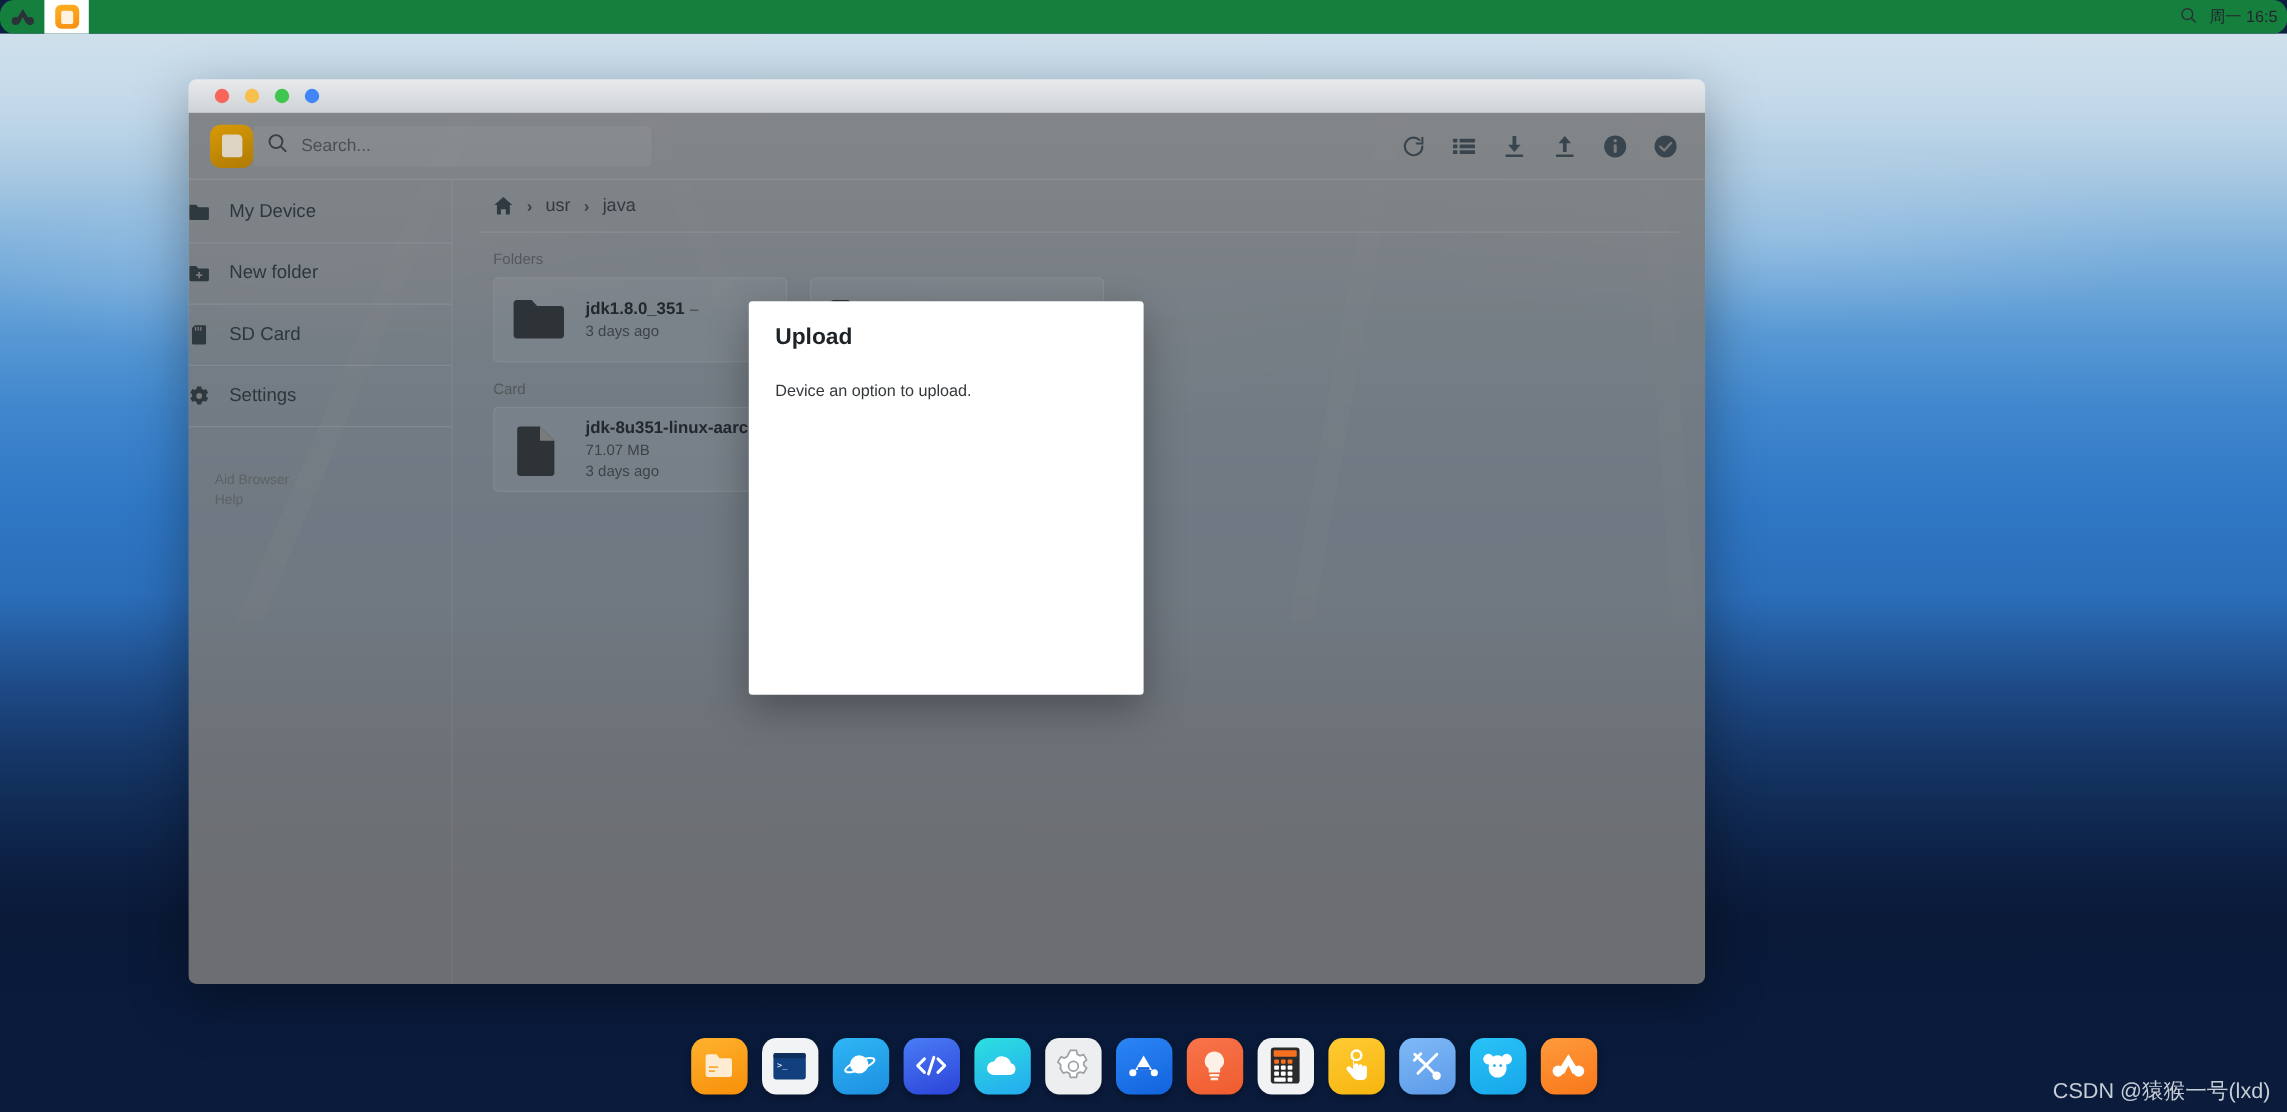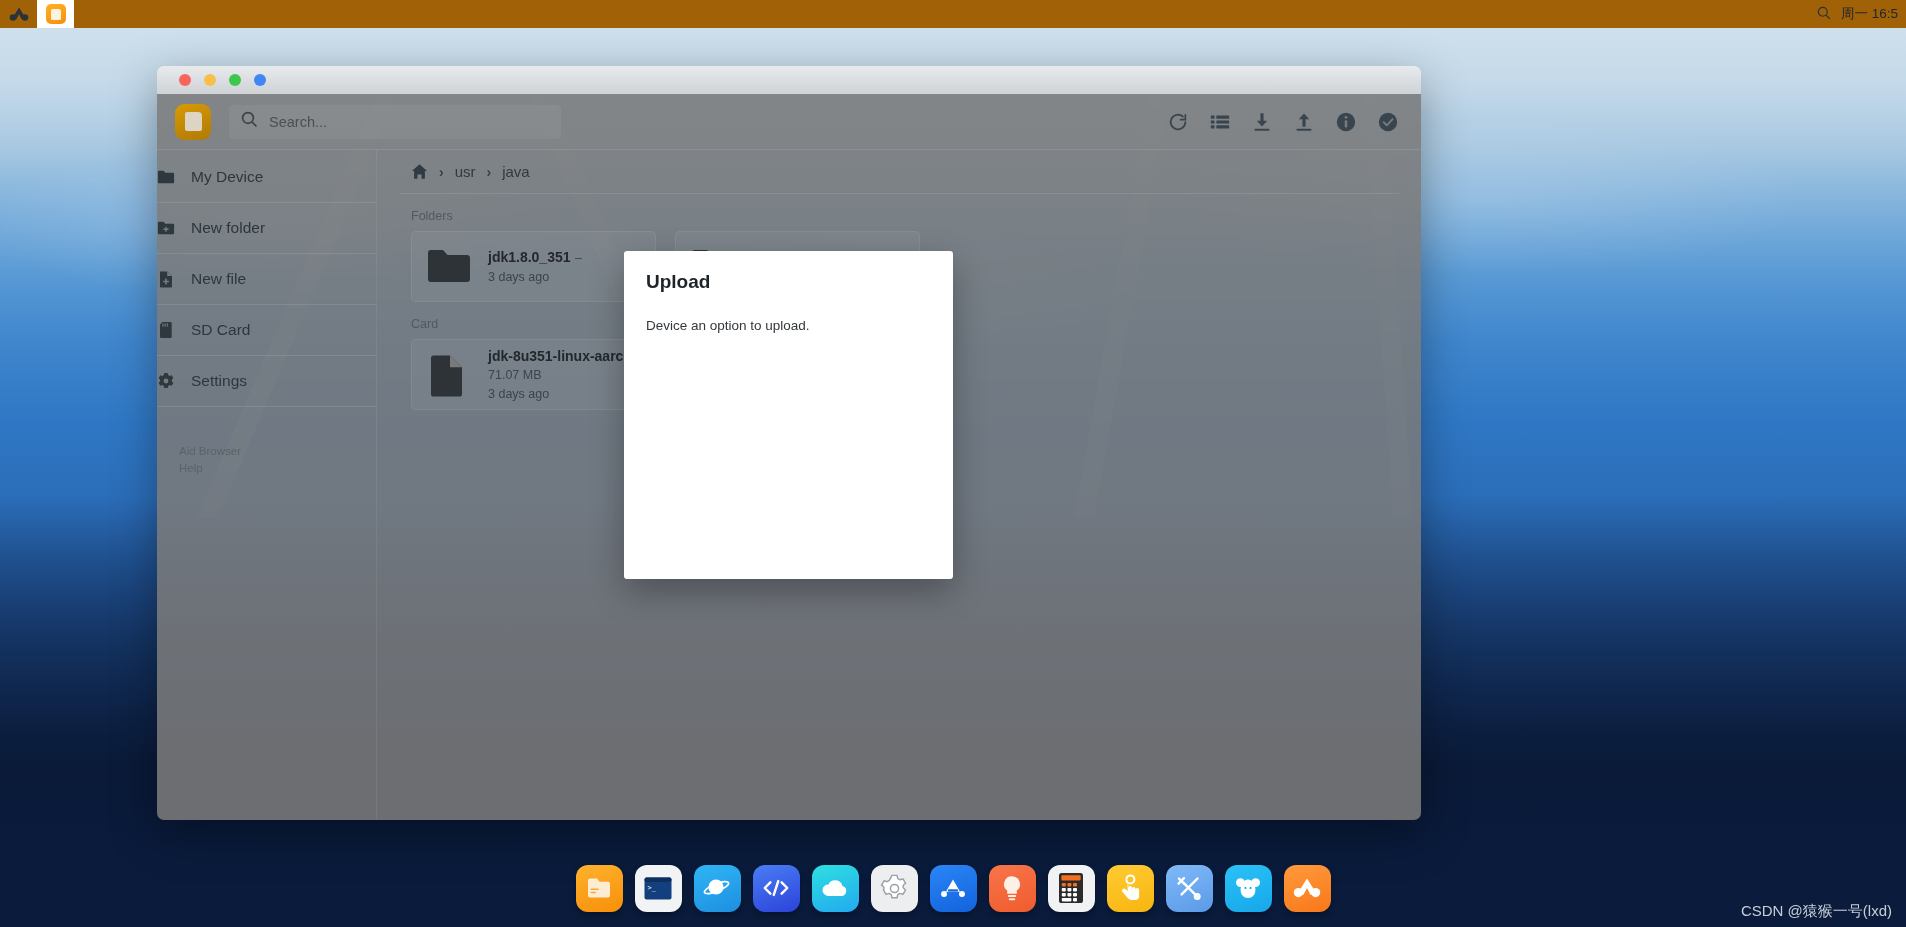--- a/index.html
+++ b/index.html
@@ -41,22 +41,23 @@
     content:""; position: absolute; left: 0; top: 95px; width: 100%; height: 340px;
     background:
       radial-gradient(ellipse 480px 120px at 14% 30%, rgba(255,255,255,0.16), transparent 62%),
       radial-gradient(ellipse 520px 130px at 78% 22%, rgba(255,255,255,0.13), transparent 62%),
       radial-gradient(ellipse 360px 100px at 47% 48%, rgba(255,255,255,0.10), transparent 65%);
   }
 
   
   #topbar {
     position: absolute; left: 0; top: 0; width: 1906px; height: 28px;
-    background: #a16207; display: flex; align-items: center;
+    background: #15803d; display: flex; align-items: center;
     z-index: 40;
+    border-radius: 12px;
   }
   #topbar .tb-left { display: flex; align-items: center; height: 28px; }
   .tb-slot {
     width: 37px; height: 28px; display: flex; align-items: center; justify-content: center;
   }
   .tb-slot.active { background: #ffffff; }
   .tb-right {
     margin-left: auto; display: flex; align-items: center; gap: 10px;
     padding-right: 8px; color: #2c3136; font-size: 13px;
   }
@@ -90,21 +91,21 @@
   .dot.blue   { background: #4285f4; }
 
   #win-body {
     height: 726px; background: rgba(122,122,122,0.88);
     display: flex; flex-direction: column;
   }
 
   
   #win-header {
     height: 56px; display: flex; align-items: center;
-    padding: 0 22px 0 18px; gap: 18px;
+    padding: 0 22px 0 18px; 
     border-bottom: 1px solid rgba(255,255,255,0.10);
   }
   #app-badge {
     width: 36px; height: 36px; border-radius: 9px; flex: 0 0 auto;
     background: linear-gradient(160deg, #d79a06, #b07a05);
     display: flex; align-items: center; justify-content: center;
   }
   #app-badge .sheet {
     width: 17px; height: 19px; background: #ddd4c4;
     border-radius: 2px 4px 2px 2px;
@@ -202,21 +203,21 @@
     width: 47px; height: 47px; border-radius: 12px;
     display: flex; align-items: center; justify-content: center;
     box-shadow: 0 3px 7px rgba(0,0,0,.30);
     position: relative;
   }
   .dock-icon svg { display: block; }
 
   
   #watermark {
     position: absolute; right: 14px; bottom: 6px; z-index: 50;
-    color: #c7ced6; font-size: 15px;
+    color: #c7ced6; font-size: 18px;
     font-family: "Liberation Sans", "DejaVu Sans", sans-serif;
   }
 </style>
 </head>
 <body>
 
 <div id="wallpaper"></div>
 
 <div id="topbar">
   <div class="tb-left">
@@ -330,30 +331,20 @@
         <div class="side-item">
           <span class="si-icon">
             <svg width="18" height="18" viewBox="0 0 20 18" fill="currentColor">
               <path d="M1 3.2a1.2 1.2 0 0 1 1.2-1.2h5l2 2.2h8.6A1.2 1.2 0 0 1 19 5.4v9.4a1.2 1.2 0 0 1-1.2 1.2H2.2A1.2 1.2 0 0 1 1 14.8z"></path>
               <path d="M9.2 7.5h1.6v2.1h2.1v1.6h-2.1v2.1H9.2v-2.1H7.1V9.6h2.1z" fill="#7a7a7a"></path>
             </svg>
           </span>
           <span>New folder</span>
         </div>
 
-        <div class="side-item">
-          <span class="si-icon">
-            <svg width="18" height="18" viewBox="0 0 16 18" fill="currentColor">
-              <path d="M2 1.4h7.2L14 6.1v10.5a1 1 0 0 1-1 1H3a1 1 0 0 1-1-1V2.4a1 1 0 0 1 0-1z"></path>
-              <path d="M9.2 1.4 14 6.1H9.2z" fill="#7a7a7a"></path>
-              <path d="M7.2 8.6h1.6v2.1h2.1v1.6H8.8v2.1H7.2v-2.1H5.1v-1.6h2.1z" fill="#7a7a7a"></path>
-            </svg>
-          </span>
-          <span>New file</span>
-        </div>
 
         <div class="side-item">
           <span class="si-icon">
             <svg width="18" height="18" viewBox="0 0 14 18" fill="currentColor">
               <path d="M3.4 1h8.3a1 1 0 0 1 1 1v14a1 1 0 0 1-1 1H2a1 1 0 0 1-1-1V3.4z"></path>
               <rect x="3.4" y="2.4" width="1.1" height="3.2" fill="#7a7a7a"></rect>
               <rect x="5.6" y="2.4" width="1.1" height="3.2" fill="#7a7a7a"></rect>
               <rect x="7.8" y="2.4" width="1.1" height="3.2" fill="#7a7a7a"></rect>
             </svg>
           </span>

